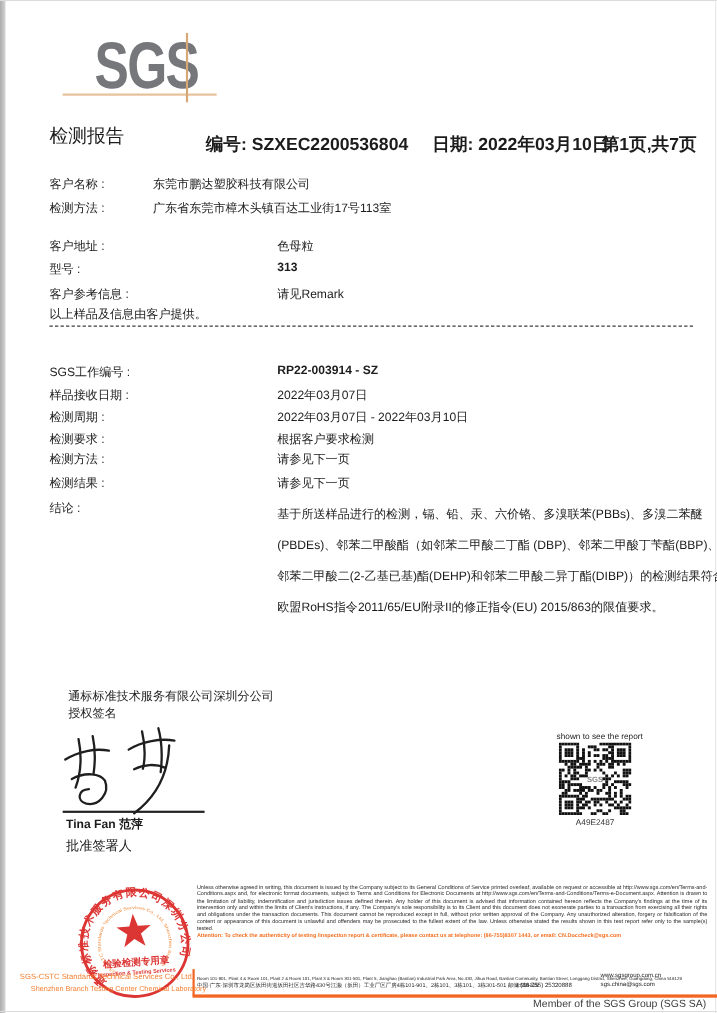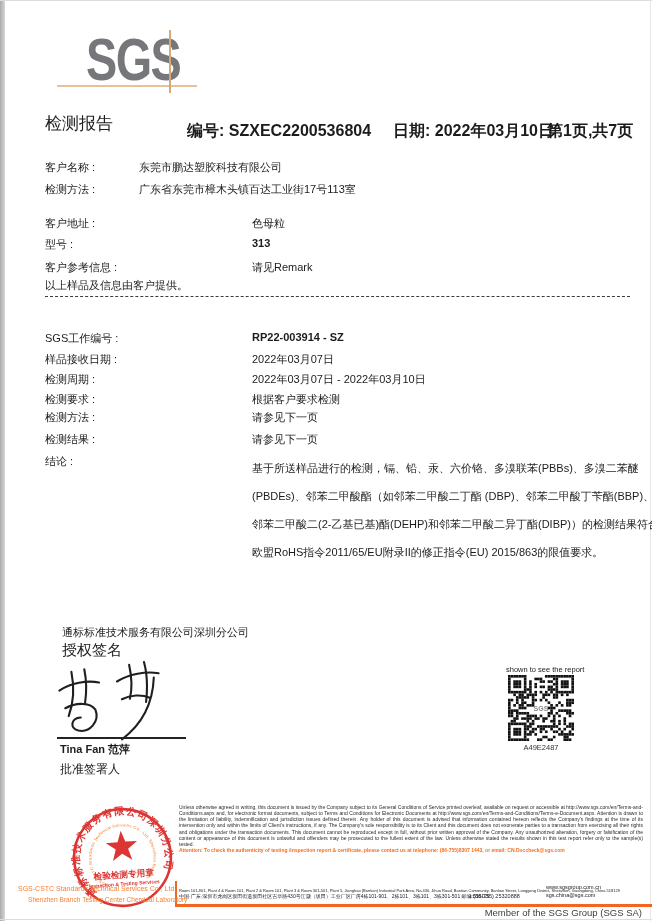--- a/index.html
+++ b/index.html
@@ -27,21 +27,21 @@
   .row .val{position:absolute;font-weight:bold;white-space:nowrap;margin-left:24px;}
   .near .val{left:70px;}
   .far .val{left:183px;}
   .plain{font-weight:normal;}
   .row .val.plain{font-weight:normal;}
   .dashline{position:absolute;left:45px;top:296px;width:585px;border-top:1.5px dashed #3c3c3c;}
   .conclusion .val{width:412px;white-space:normal;line-height:28px;font-weight:normal;}
 
   
   .sig-company{position:absolute;left:62px;top:625px;font-size:11px;}
-  .sig-auth{position:absolute;left:62px;top:641px;font-size:15px;}
+  .sig-auth{position:absolute;left:62px;top:641px;font-size:11px;}
   .sig-svg{position:absolute;left:52px;top:661px;}
   .sig-line{position:absolute;left:57px;top:737px;width:129px;height:2px;background:#222;}
   .sig-name{position:absolute;left:60px;top:742px;font-size:11px;font-weight:bold;}
   .sig-role{position:absolute;left:60px;top:761px;font-size:12px;}
 
   
   .qr-caption{position:absolute;left:506px;top:665px;width:70px;font-size:7.5px;text-align:center;white-space:nowrap;}
   .qr-box{position:absolute;left:508px;top:675px;width:66px;height:66px;}
   .qr-id{position:absolute;left:505px;top:743px;width:72px;font-size:7.5px;text-align:center;color:#333;}
 

